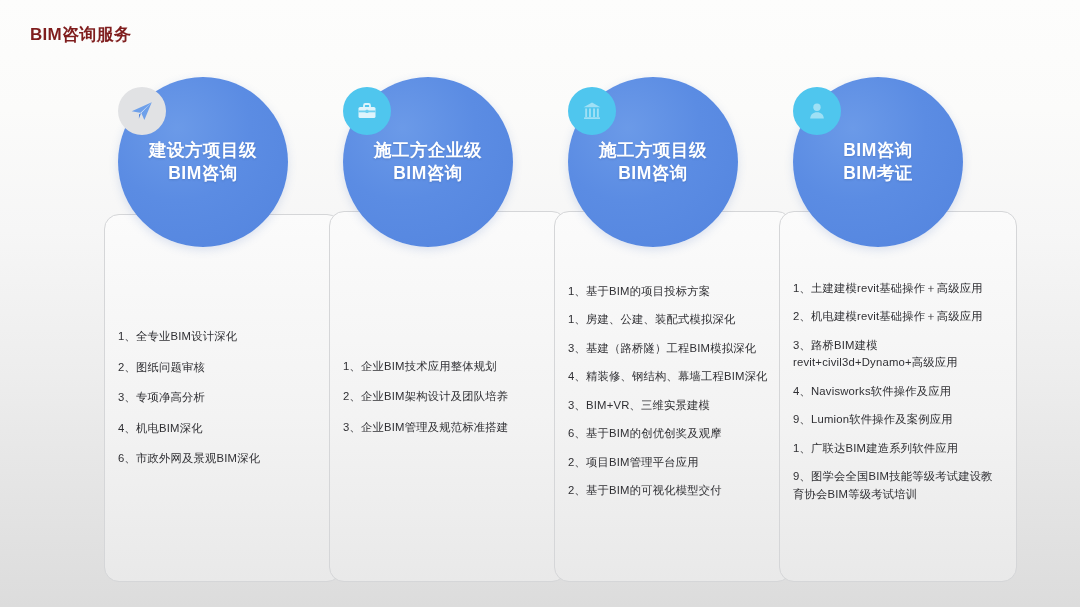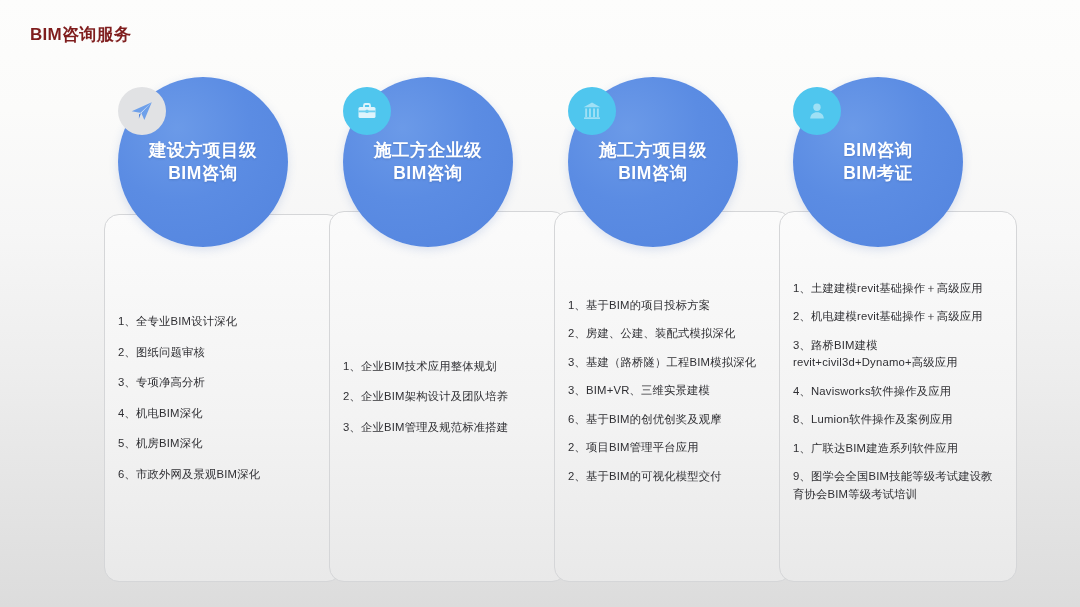--- a/index.html
+++ b/index.html
@@ -140,21 +140,20 @@
 <div class="columns">
 
   <div class="column col-0">
     <div class="card card-0">
       <div class="card-inner">
         <ul class="list">
           <li>1、全专业BIM设计深化</li>
           <li>2、图纸问题审核</li>
           <li>3、专项净高分析</li>
           <li>4、机电BIM深化</li>
-          <li>5、机房BIM深化</li>
           <li>6、市政外网及景观BIM深化</li>
         </ul>
       </div>
     </div>
     <div class="circle">
       <div class="circle-text">
         <span>建设方项目级</span><br>
         <span>BIM咨询</span>
       </div>
     </div>
@@ -191,22 +190,23 @@
         <rect x="10.6" y="10.8" width="2.8" height="3.2" rx="0.6" fill="#6fd0f0"></rect>
       </svg>
     </div>
   </div>
 
   <div class="column col-2">
     <div class="card card-2">
       <div class="card-inner">
         <ul class="list">
           <li>1、基于BIM的项目投标方案</li>
-          <li>2、房建、公建、装配式模拟深化</li>
+          <li>1、房建、公建、装配式模拟深化</li>
           <li>3、基建（路桥隧）工程BIM模拟深化</li>
+          <li>4、精装修、钢结构、幕墙工程BIM深化</li>
           <li>3、BIM+VR、三维实景建模</li>
           <li>6、基于BIM的创优创奖及观摩</li>
           <li>2、项目BIM管理平台应用</li>
           <li>2、基于BIM的可视化模型交付</li>
         </ul>
       </div>
     </div>
     <div class="circle">
       <div class="circle-text">
         <span>施工方项目级</span><br>
@@ -226,21 +226,21 @@
   </div>
 
   <div class="column col-3">
     <div class="card card-3">
       <div class="card-inner">
         <ul class="list">
           <li>1、土建建模revit基础操作＋高级应用</li>
           <li>2、机电建模revit基础操作＋高级应用</li>
           <li>3、路桥BIM建模revit+civil3d+Dynamo+高级应用</li>
           <li>4、Navisworks软件操作及应用</li>
-          <li>8、Lumion软件操作及案例应用</li>
+          <li>9、Lumion软件操作及案例应用</li>
           <li>1、广联达BIM建造系列软件应用</li>
           <li>9、图学会全国BIM技能等级考试建设教育协会BIM等级考试培训</li>
         </ul>
       </div>
     </div>
     <div class="circle">
       <div class="circle-text">
         <span>BIM咨询</span><br>
         <span>BIM考证</span>
       </div>

